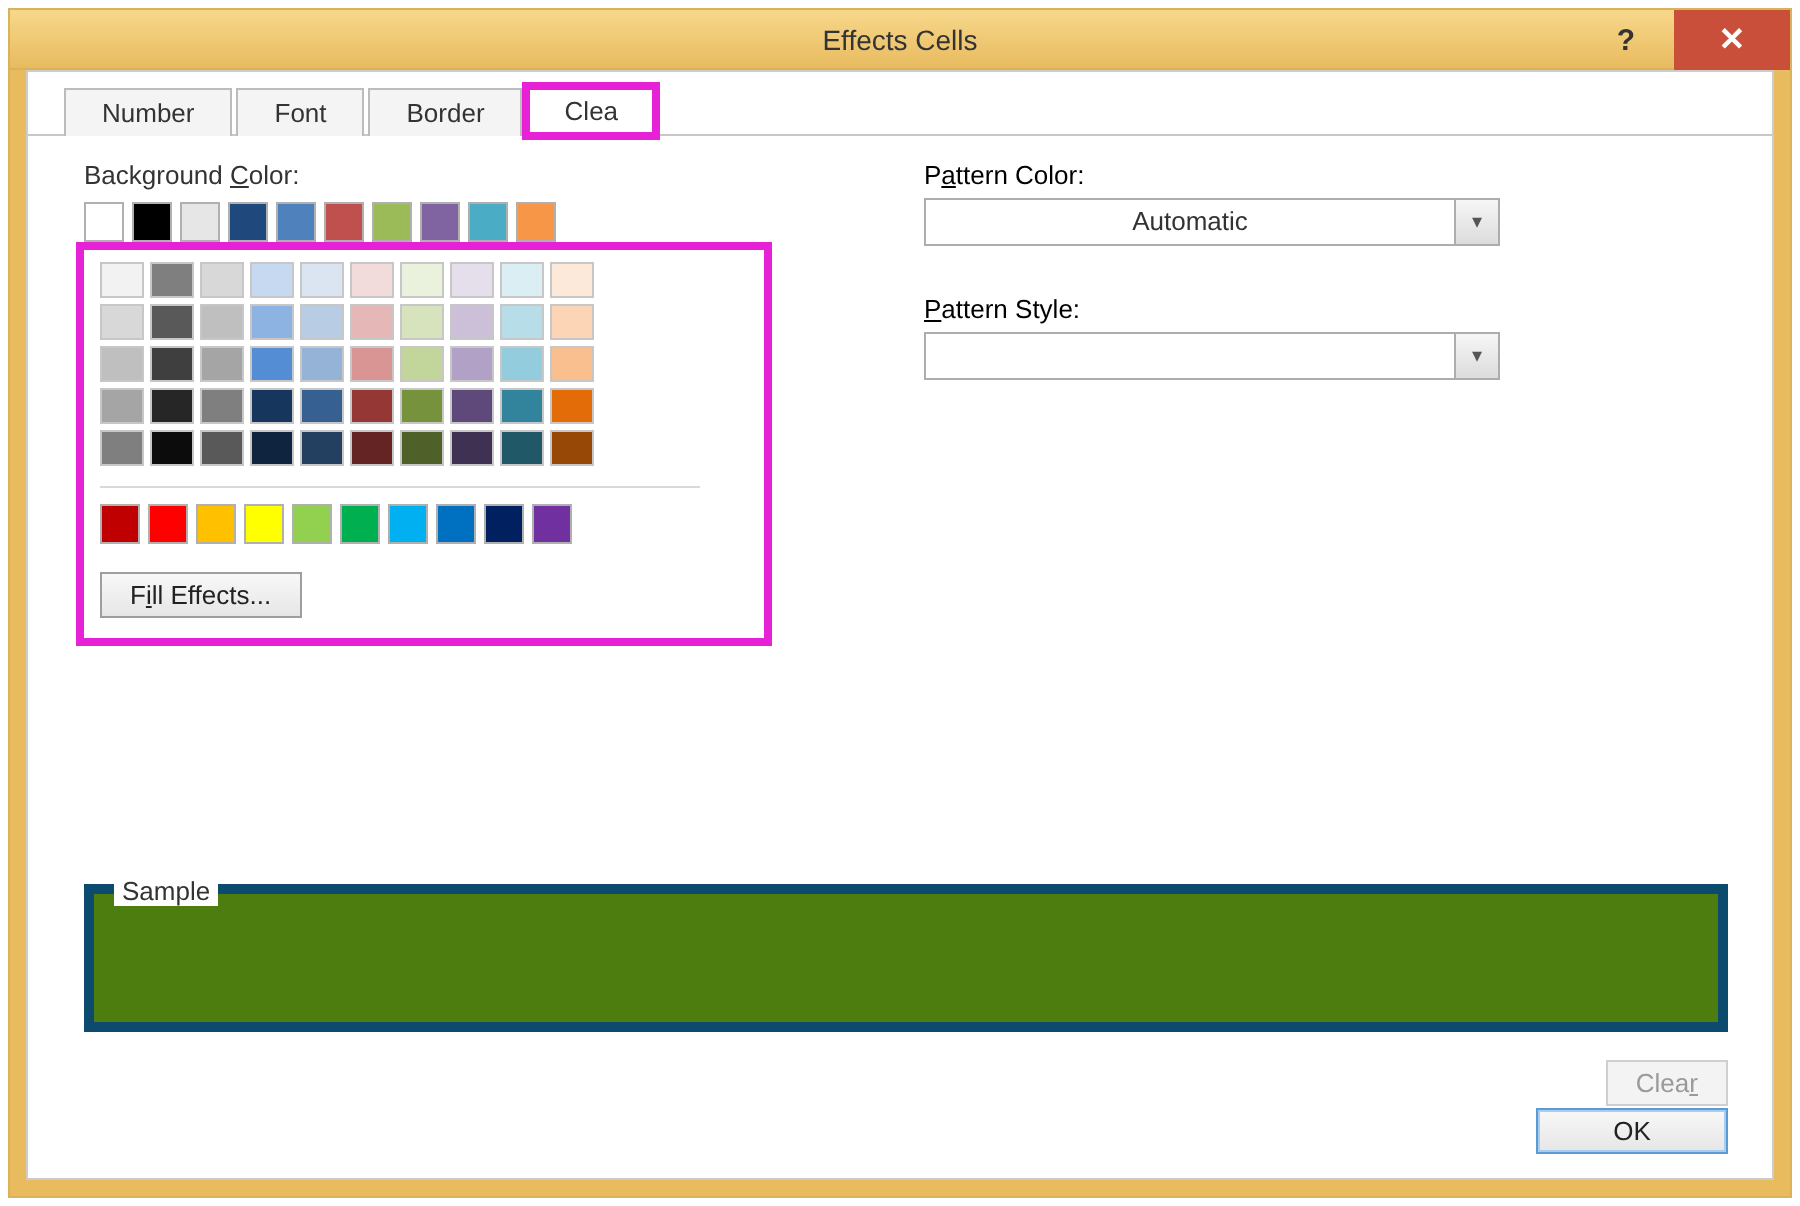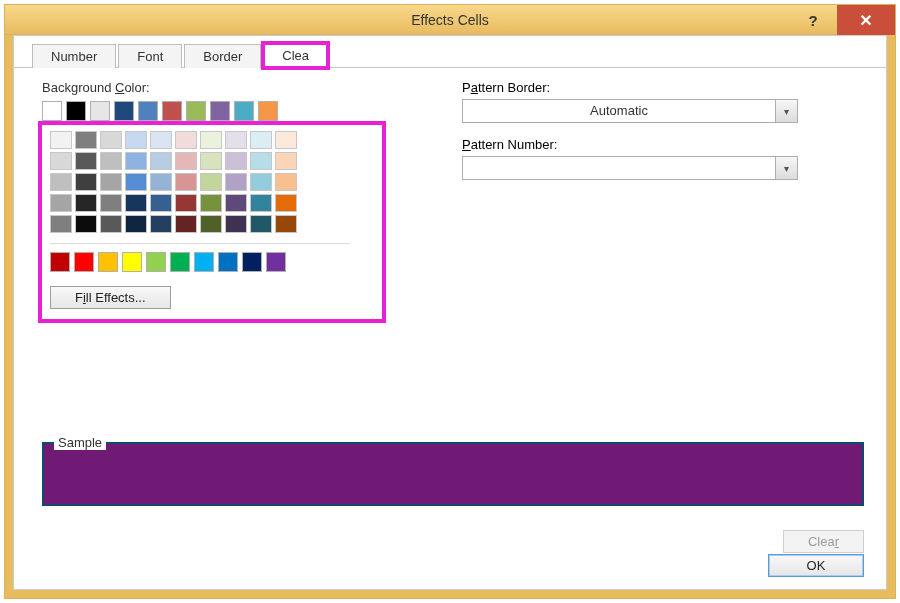--- a/index.html
+++ b/index.html
@@ -162,39 +162,39 @@
     gap: 4px;
     margin-bottom: 14px;
   }
   .btnrow {
     display: flex;
     gap: 10px;
   }
   .pushbtn {
     border: 1px solid #9e9e9e;
     background: linear-gradient(#f8f8f8,#e6e6e6);
-    padding: 3px 24px;
+    padding: 3px 14px;
     font-size: 13px;
     color: #222;
   }
   .pushbtn.disabled {
     color: #9a9a9a;
     border-color: #cfcfcf;
     background: #f3f3f3;
   }
   .field-label {
     margin-bottom: 4px;
   }
   .dropdown {
     display: flex;
-    width: 336px;
+    width: 288px;
     height: 24px;
     border: 1px solid #adadad;
     background: #fff;
-    margin-bottom: 14px;
+    margin-bottom: 24px;
   }
   .dropdown .dd-text {
     flex: 1;
     text-align: center;
     line-height: 22px;
     color: #333;
   }
   .dropdown .dd-arrow {
     width: 22px;
     border-left: 1px solid #adadad;
@@ -204,25 +204,25 @@
     justify-content: center;
     font-size: 10px;
     color: #555;
   }
   .sample-group {
     position: absolute;
     left: 28px; right: 22px;
     top: 370px;
   }
   .sample-box {
-    border: 2px solid #0c4a6e;
-    height: 64px;
+    border: 5px solid #0c4a6e;
+    height: 74px;
     margin-top: 4px;
     position: relative;
-    background: #701a75;
+    background: #4d7c0f;
   }
   .sample-label {
     position: absolute;
     top: -9px;
     left: 10px;
     background: #fff;
     padding: 0 4px;
     color: #333;
   }
   .clear-row {
@@ -358,28 +358,28 @@
               <div class="btnrow">
                 <div class="pushbtn">
                   <span>F</span><span class="underline">i</span><span>ll Effects...</span>
                 </div>
               </div>
             </div>
           </div>
 
           <div class="col-right">
             <div class="field-label">
-              <span>P</span><span class="underline">a</span><span>ttern Border:</span>
+              <span>P</span><span class="underline">a</span><span>ttern Color:</span>
             </div>
             <div class="dropdown">
               <div class="dd-text">Automatic</div>
               <div class="dd-arrow">▾</div>
             </div>
             <div class="field-label">
-              <span class="underline">P</span><span>attern Number:</span>
+              <span class="underline">P</span><span>attern Style:</span>
             </div>
             <div class="dropdown">
               <div class="dd-text"></div>
               <div class="dd-arrow">▾</div>
             </div>
           </div>
         </div>
 
         <div class="sample-group">
           <div class="sample-box">

